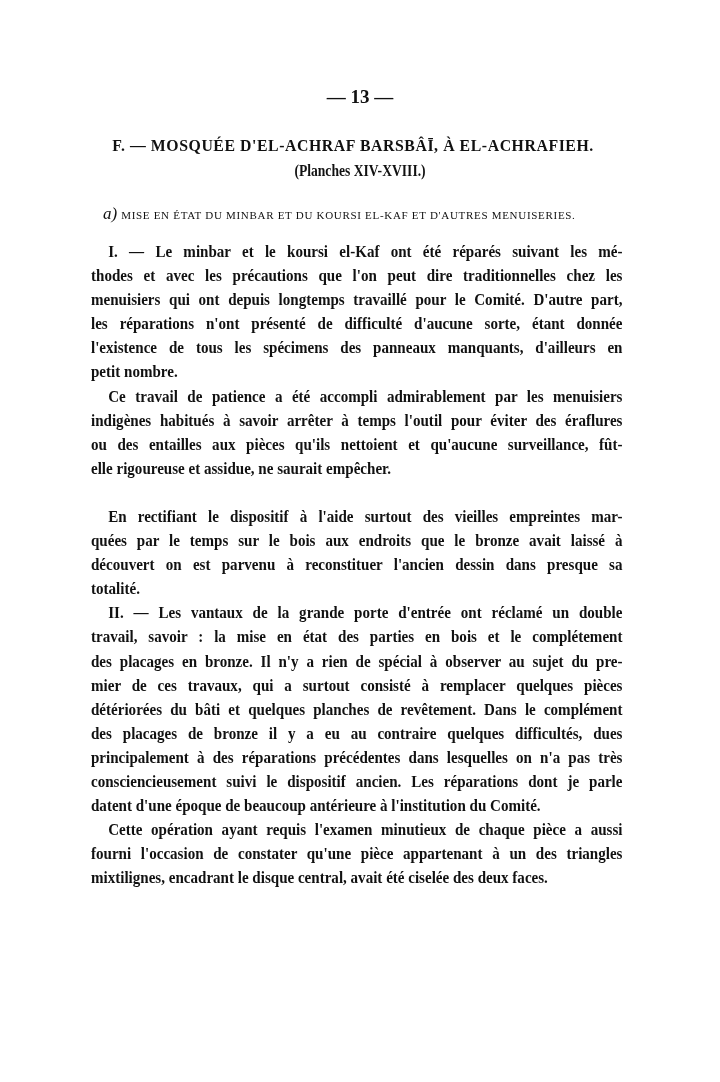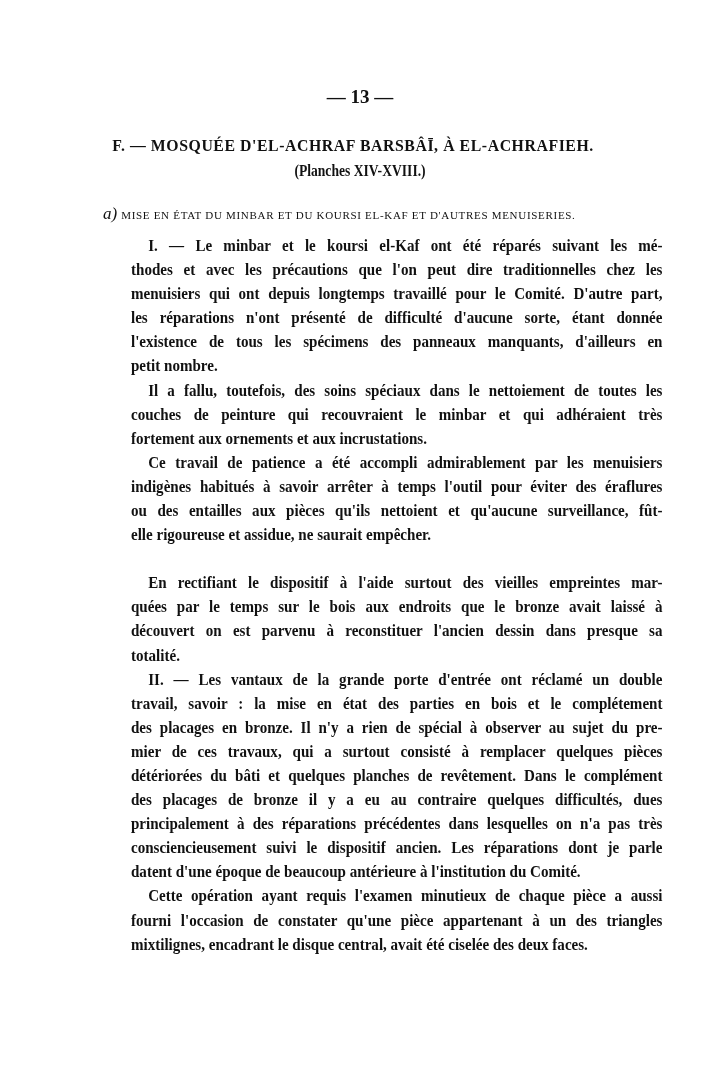--- a/index.html
+++ b/index.html
@@ -9,21 +9,21 @@
   .page-number { position: absolute; top: 86px; left: 0; width: 720px; text-align: center;
                  font-weight: bold; font-size: 19px; }
   .heading { position: absolute; top: 136px; left: 93px; width: 520px; text-align: center;
              font-weight: bold; font-size: 17px; letter-spacing: 0.6px; white-space: nowrap;
              transform: scaleX(0.93); transform-origin: center; }
   .subheading { position: absolute; top: 162px; left: 0; width: 720px; text-align: center;
                 font-weight: bold; font-size: 16px; transform: scaleX(0.85); }
   .section-title { position: absolute; top: 204px; left: 91px; width: 520px; white-space: nowrap;
                    font-weight: normal; font-size: 11px; letter-spacing: 0.7px; margin-left: 12px; }
   .section-title .letter { font-style: italic; font-size: 17px; letter-spacing: 0; margin-right: 4px; }
-  .body { position: absolute; top: 233px; left: 91px; width: 532px; margin-left: 40px; }
+  .body { position: absolute; top: 239px; left: 91px; width: 532px; }
   .line { height: 24.1px; line-height: 24.1px; font-size: 17.5px; font-weight: bold;
           white-space: nowrap; text-align: justify; text-align-last: justify;
           transform: scaleX(0.86); transform-origin: left center; width: 618px; }
   .line.last { text-align-last: left; }
   .line.indent { padding-left: 20px; width: 598px; }
   .gap { height: 24px; }
 </style>
 </head>
 <body>
 
@@ -35,25 +35,20 @@
     <span class="letter">a)</span><span>MISE EN ÉTAT DU MINBAR ET DU KOURSI EL-KAF ET D'AUTRES MENUISERIES.</span>
   </div>
   <div class="body" id="body">
       <div>
         <div class="line indent">I. — Le minbar et le koursi el-Kaf ont été réparés suivant les mé-</div>
         <div class="line">thodes et avec les précautions que l'on peut dire traditionnelles chez les</div>
         <div class="line">menuisiers qui ont depuis longtemps travaillé pour le Comité. D'autre part,</div>
         <div class="line">les réparations n'ont présenté de difficulté d'aucune sorte, étant donnée</div>
         <div class="line">l'existence de tous les spécimens des panneaux manquants, d'ailleurs en</div>
         <div class="line last">petit nombre.</div>
-      </div>
-      <div>
-        <div class="line indent">Il a fallu, toutefois, des soins spéciaux dans le nettoiement de toutes les</div>
-        <div class="line">couches de peinture qui recouvraient le minbar et qui adhéraient très</div>
-        <div class="line last">fortement aux ornements et aux incrustations.</div>
       </div>
       <div>
         <div class="line indent">Ce travail de patience a été accompli admirablement par les menuisiers</div>
         <div class="line">indigènes habitués à savoir arrêter à temps l'outil pour éviter des éraflures</div>
         <div class="line">ou des entailles aux pièces qu'ils nettoient et qu'aucune surveillance, fût-</div>
         <div class="line last">elle rigoureuse et assidue, ne saurait empêcher.</div>
       </div>
       <div class="gap"></div>
       <div>
         <div class="line indent">En rectifiant le dispositif à l'aide surtout des vieilles empreintes mar-</div>

